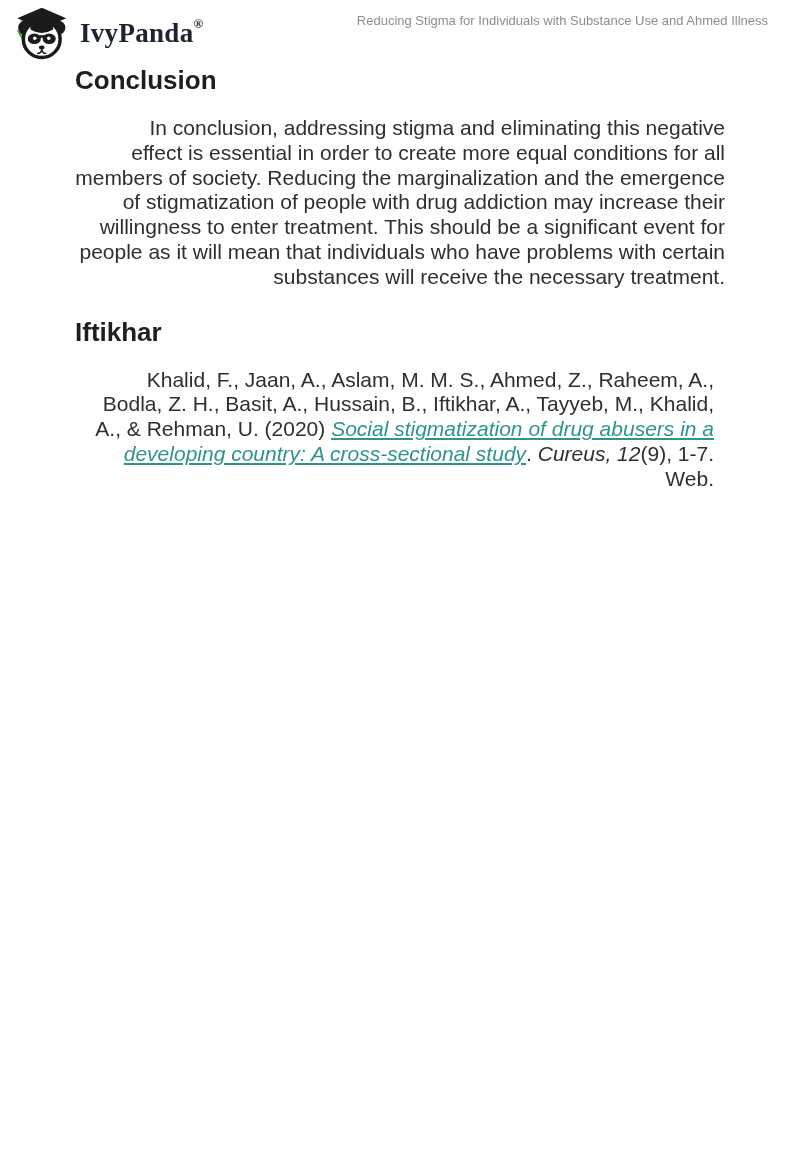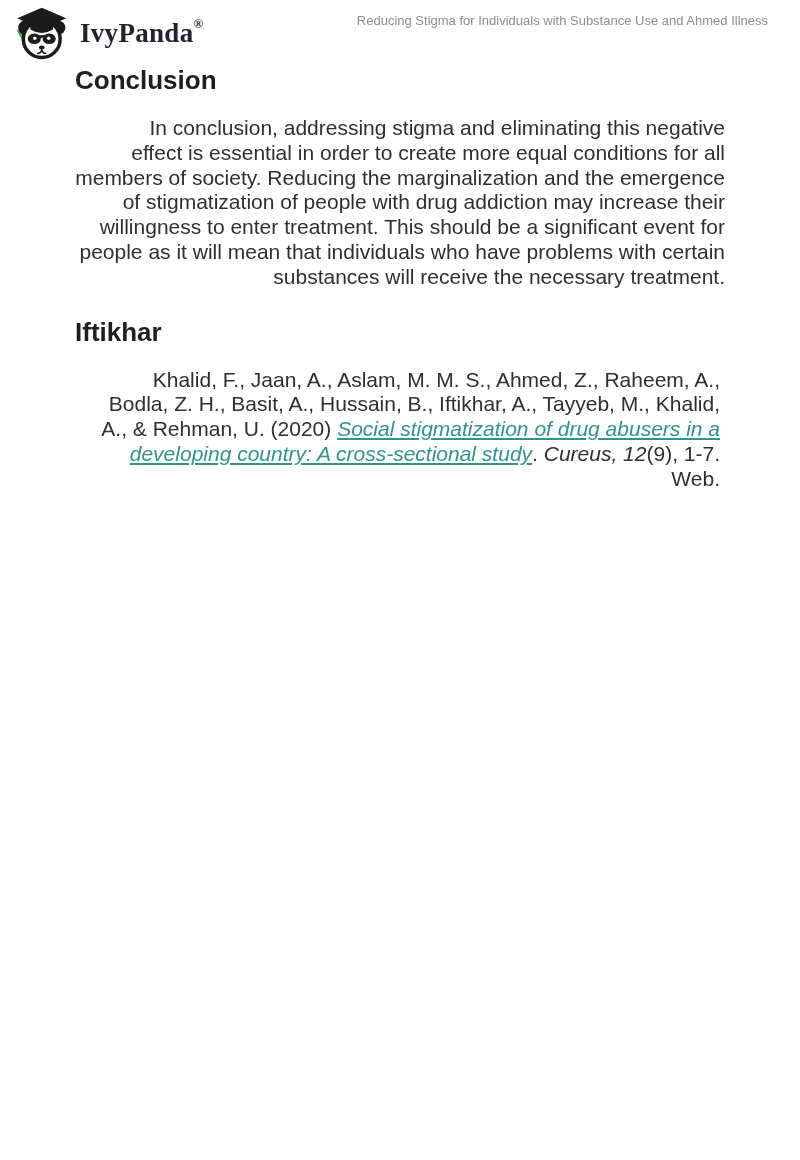--- a/index.html
+++ b/index.html
@@ -33,21 +33,21 @@
     font-family: "Liberation Sans", sans-serif;
     font-weight: 700; font-size: 26px; line-height: 32px;
     color: #1e1e1e; margin: 0;
   }
   .heading-conclusion { margin: 0 0 20px 0; }
   .heading-reference { margin: 26px 0 20px 0; }
   .body-par {
     font-size: 21px; line-height: 24.8px; color: #2f2f2f;
     text-indent: 30px; margin: 0; text-align: right;
   }
-  .citation { margin: 5px; }
+  .citation { margin: 11px; }
   .cite-link {
     color: #2e948d; font-style: italic;
     text-decoration: underline; text-decoration-color: #2e948d;
   }
   .journal { font-style: italic; }
 
   
   .footer-url {
     position: absolute; right: 32px; bottom: 12px;
     font-size: 13px; color: #ababab; white-space: nowrap;

